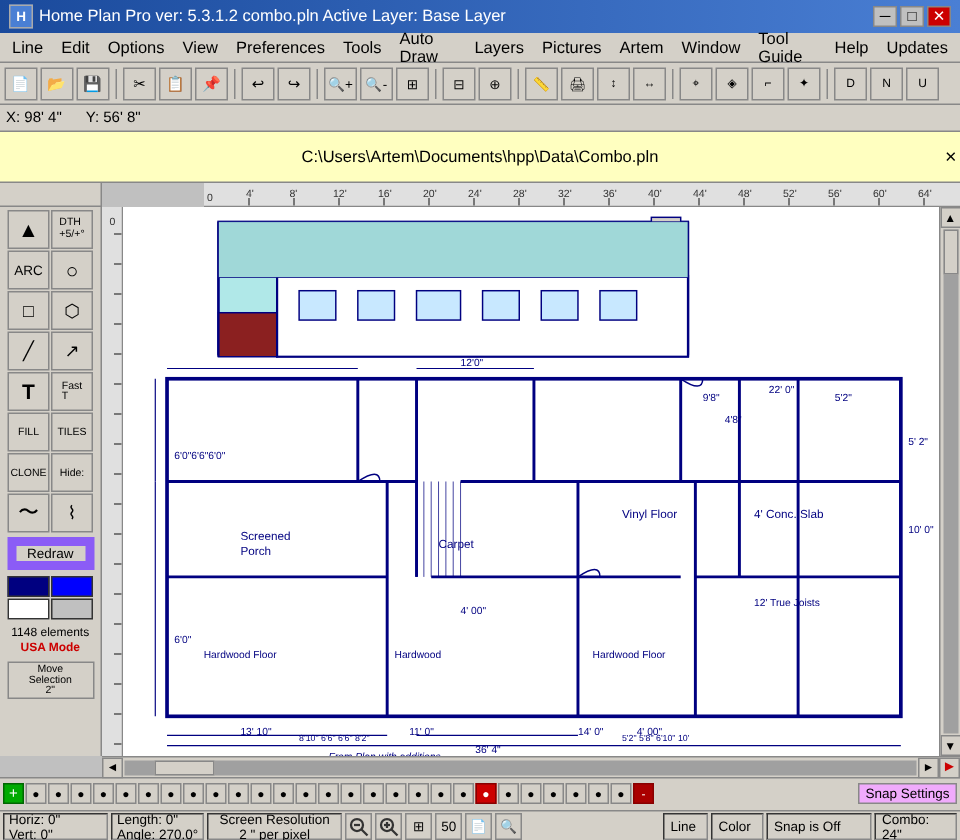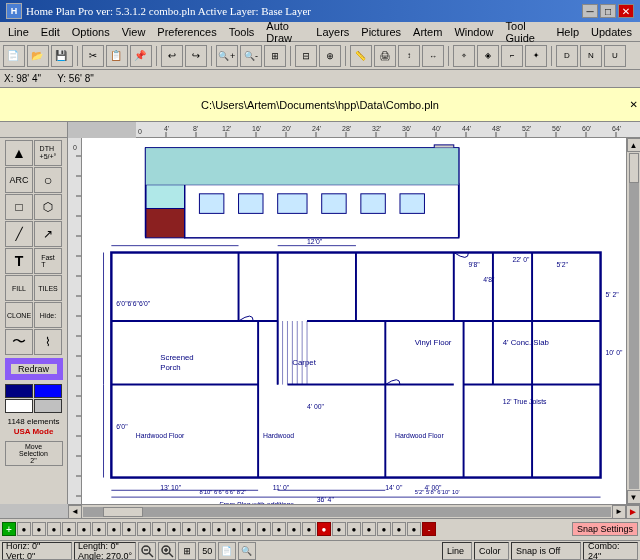--- a/index.html
+++ b/index.html
@@ -9,21 +9,21 @@
     #title-bar {
       background: linear-gradient(to right, #1a4a9c, #4a7fd4);
       height: 22px;
       display: flex;
       align-items: center;
       padding: 0 6px;
       color: white;
       font-size: 11px;
     }
     #title-bar-icon { width: 16px; height: 16px; margin-right: 4px; background: #4a7fd4; border: 1px solid #aaa; display: flex; align-items: center; justify-content: center; font-size: 9px; color: white; }
-    #title-text { flex: 1; font-size: 11px; font-family: Liberation Serif, serif; }
+    #title-text { flex: 1; font-size: 11px; }
     #title-controls { display: flex; gap: 2px; }
     .title-btn { width: 16px; height: 14px; background: #c0c0c0; border: 1px solid #888; display: flex; align-items: center; justify-content: center; font-size: 10px; cursor: pointer; color: black; }
     
     
     #menu-bar {
       background: #d4d0c8;
       height: 20px;
       display: flex;
       align-items: center;
       border-bottom: 1px solid #888;
@@ -534,31 +534,35 @@
     <div style="width:14px; height:14px; background:#d4d0c8; border:1px solid #888; display:flex; align-items:center; justify-content:center; font-size:8px; cursor:pointer;">●</div>
     <div style="width:14px; height:14px; background:#cc0000; border:1px solid #880000; display:flex; align-items:center; justify-content:center; font-size:8px; color:white; cursor:pointer;">●</div>
     <div style="width:14px; height:14px; background:#d4d0c8; border:1px solid #888; display:flex; align-items:center; justify-content:center; font-size:8px; cursor:pointer;">●</div>
     <div style="width:14px; height:14px; background:#d4d0c8; border:1px solid #888; display:flex; align-items:center; justify-content:center; font-size:8px; cursor:pointer;">●</div>
     <div style="width:14px; height:14px; background:#d4d0c8; border:1px solid #888; display:flex; align-items:center; justify-content:center; font-size:8px; cursor:pointer;">●</div>
     <div style="width:14px; height:14px; background:#d4d0c8; border:1px solid #888; display:flex; align-items:center; justify-content:center; font-size:8px; cursor:pointer;">●</div>
     <div style="width:14px; height:14px; background:#d4d0c8; border:1px solid #888; display:flex; align-items:center; justify-content:center; font-size:8px; cursor:pointer;">●</div>
     <div style="width:14px; height:14px; background:#d4d0c8; border:1px solid #888; display:flex; align-items:center; justify-content:center; font-size:8px; cursor:pointer;">●</div>
     <div style="width:14px; height:14px; background:#aa0000; border:1px solid #880000; display:flex; align-items:center; justify-content:center; font-size:8px; color:white; cursor:pointer;">-</div>
     <div style="flex:1;"></div>
-    <div style="background:#fca5a5; border:1px solid #888; padding:1px 4px; font-size:9px; cursor:pointer;">Snap Settings</div>
+    <div style="background:#f0abfc; border:1px solid #888; padding:1px 4px; font-size:9px; cursor:pointer;">Snap Settings</div>
   </div>
 
   <div id="status-bar-bottom" style="height:22px; display:flex; align-items:center; padding:0 2px; gap:2px; font-size:10px;">
     <div style="min-width:70px; border:1px inset #888; background:#d4d0c8; padding:0 3px; height:18px; display:flex; flex-direction:column; justify-content:center; font-size:9px;">
       <span>Horiz: 0"</span>
       <span>Vert: 0"</span>
     </div>
     <div style="min-width:55px; border:1px inset #888; background:#d4d0c8; padding:0 3px; height:18px; display:flex; flex-direction:column; justify-content:center; font-size:9px;">
       <span>Length: 0"</span>
       <span>Angle: 270.0°</span>
+    </div>
+    <div style="min-width:90px; border:1px inset #888; background:#d4d0c8; padding:0 3px; height:18px; display:flex; flex-direction:column; justify-content:center; font-size:9px; text-align:center;">
+      <span>Screen Resolution</span>
+      <span>2 " per pixel</span>
     </div>
 
     <div style="width:18px; height:18px; background:#d4d0c8; border:1px solid #888; display:flex; align-items:center; justify-content:center; cursor:pointer;">
       <svg width="14" height="14">
           <circle cx="6" cy="6" r="4" fill="none" stroke="#333" stroke-width="1.5"></circle>
           <line x1="9" y1="9" x2="13" y2="13" stroke="#333" stroke-width="1.5"></line>
           <line x1="4" y1="6" x2="8" y2="6" stroke="#333" stroke-width="1.5"></line>
         </svg>
     </div>
     <div style="width:18px; height:18px; background:#d4d0c8; border:1px solid #888; display:flex; align-items:center; justify-content:center; cursor:pointer;">

